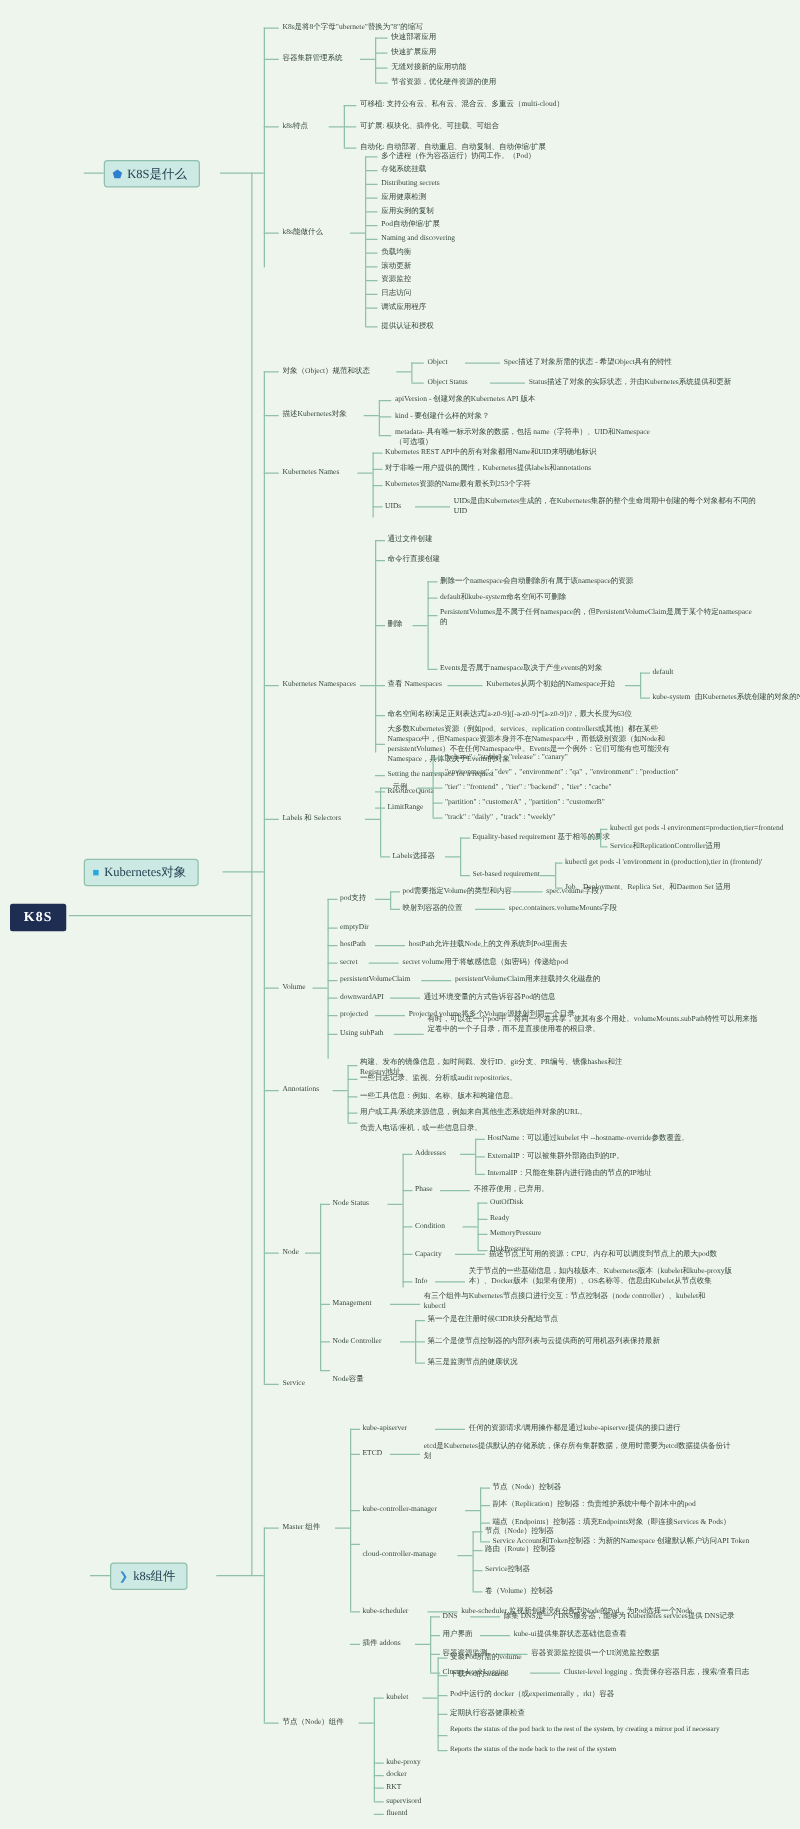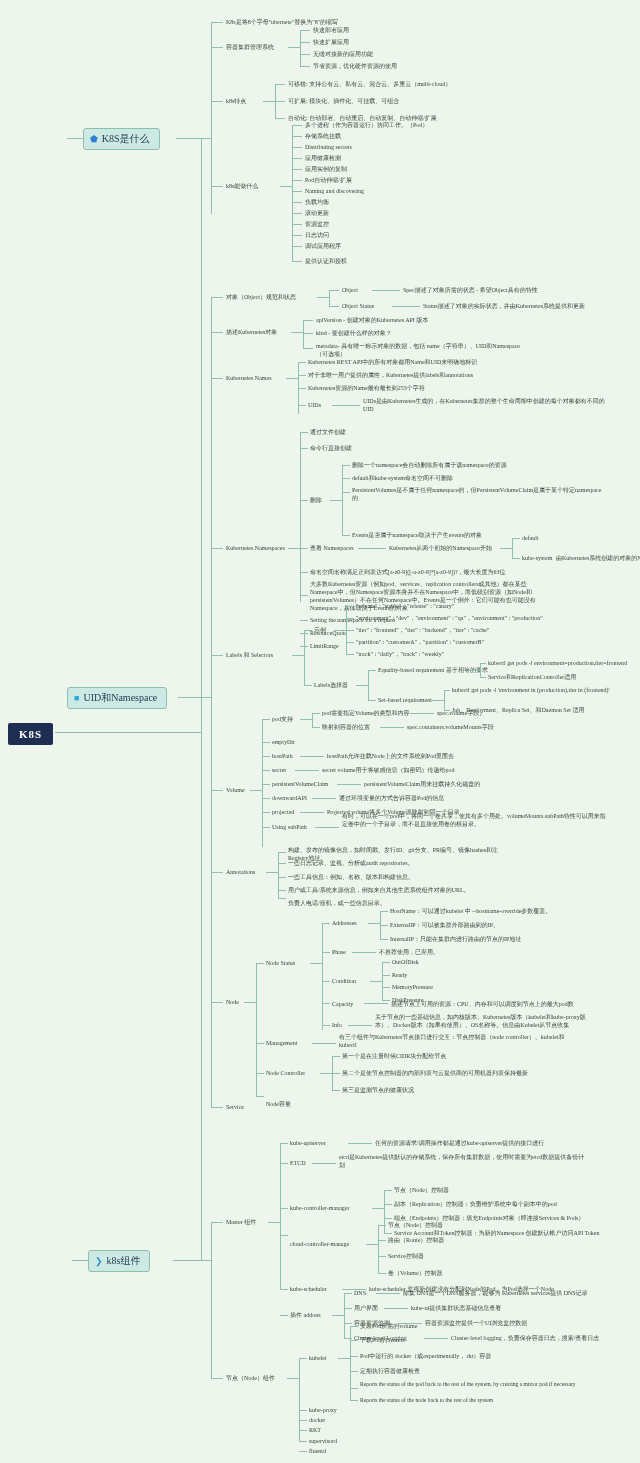--- a/index.html
+++ b/index.html
@@ -124,21 +124,21 @@
   <div class="lbl" style="left:305px;top:220px;">资源监控</div>
   <div class="h" style="left:292px;top:235px;width:10px;"></div>
   <div class="lbl" style="left:305px;top:231px;">日志访问</div>
   <div class="h" style="left:292px;top:246px;width:10px;"></div>
   <div class="lbl" style="left:305px;top:242px;">调试应用程序</div>
   <div class="h" style="left:292px;top:261px;width:10px;"></div>
   <div class="lbl" style="left:305px;top:257px;">提供认证和授权</div>
 
   <div class="branch" style="left:67px;top:687px;">
     <span class="bicon" style="color:#29a8e0">■</span>
-    <span>UID和Namespace</span>
+    <span>Kubernetes对象</span>
   </div>
   <div class="h" style="left:178px;top:697px;width:33px;"></div>
   <div class="v" style="left:211px;top:297px;height:810px;"></div>
 
   <div class="h" style="left:211px;top:297px;width:12px;"></div>
   <div class="lbl" style="left:226px;top:293px;">对象（Object）规范和状态</div>
   <div class="h" style="left:317px;top:297px;width:12px;"></div>
   <div class="v" style="left:329px;top:290px;height:16px;"></div>
   <div class="h" style="left:329px;top:290px;width:10px;"></div>
   <div class="lbl" style="left:342px;top:286px;">Object</div>

